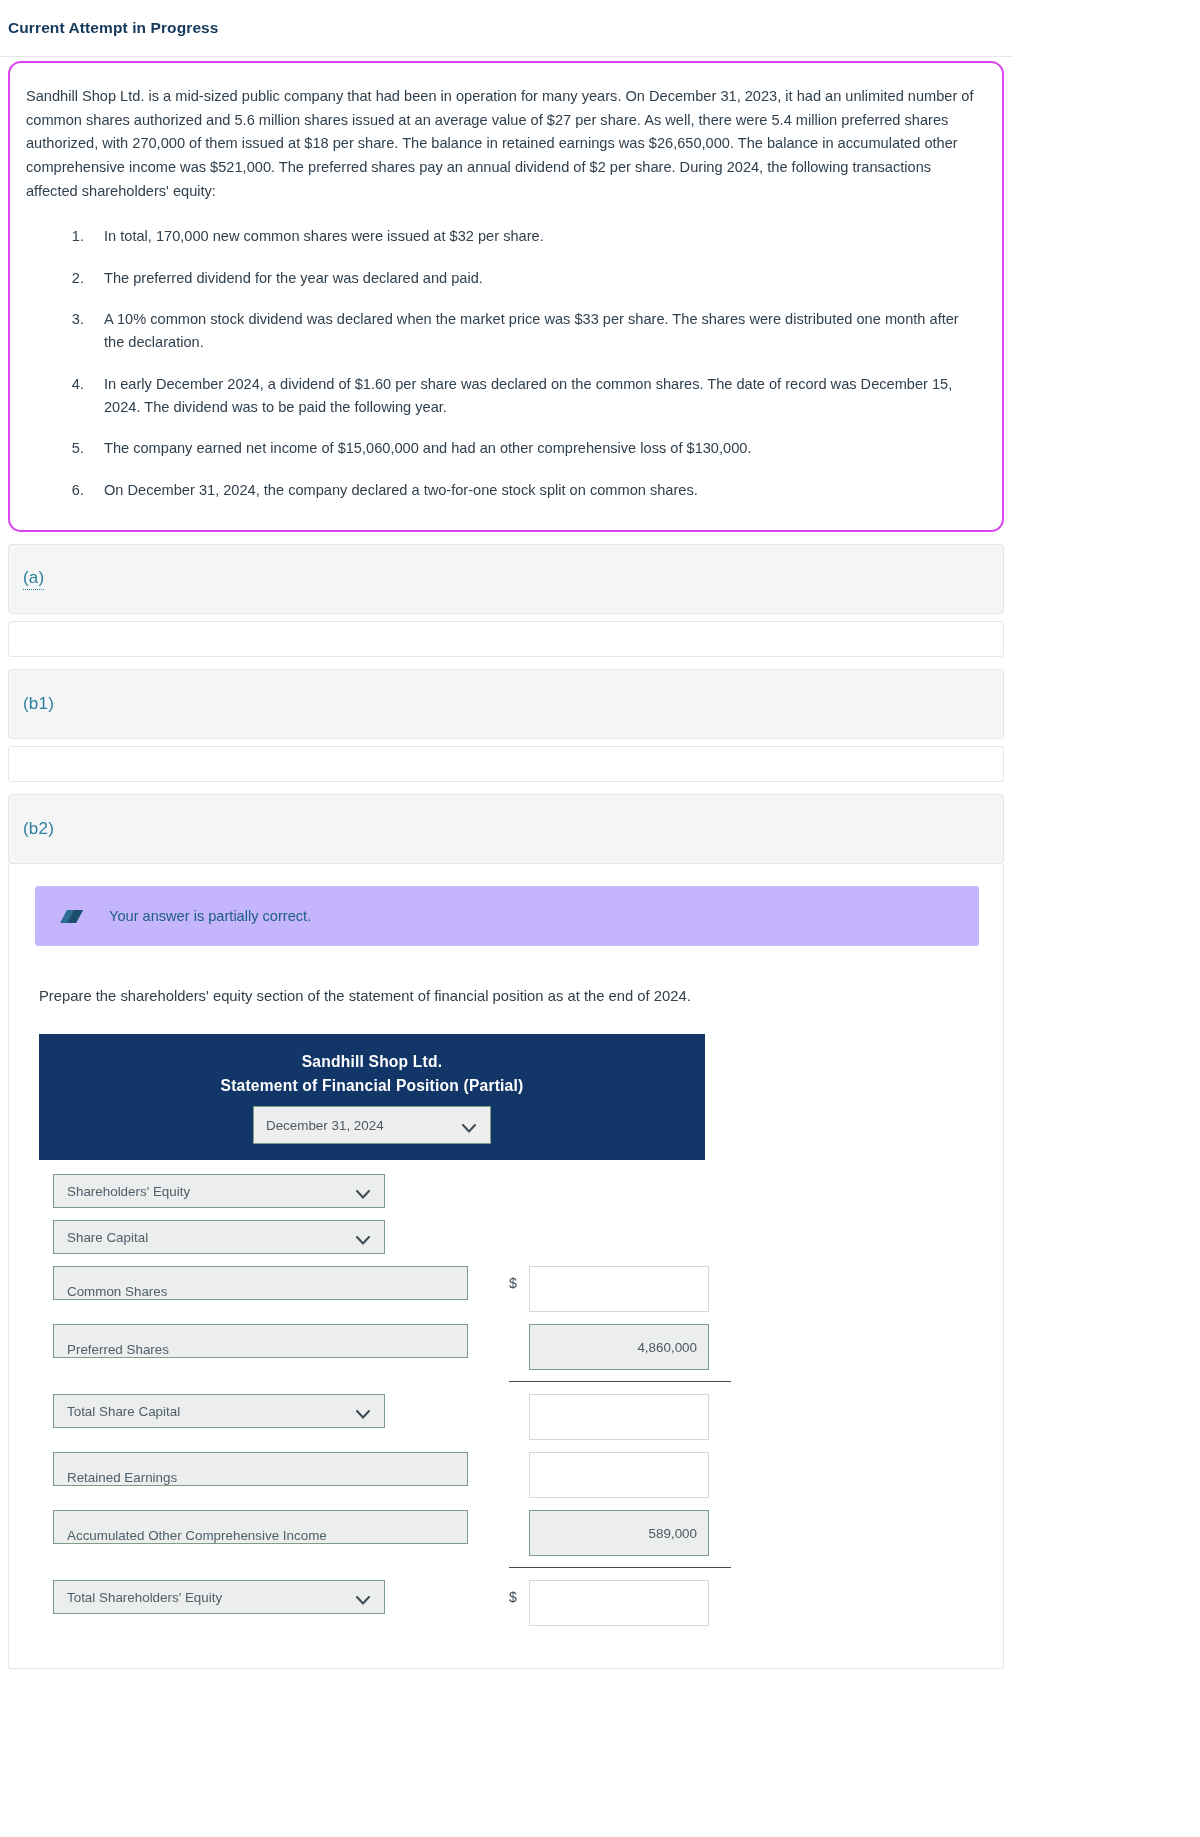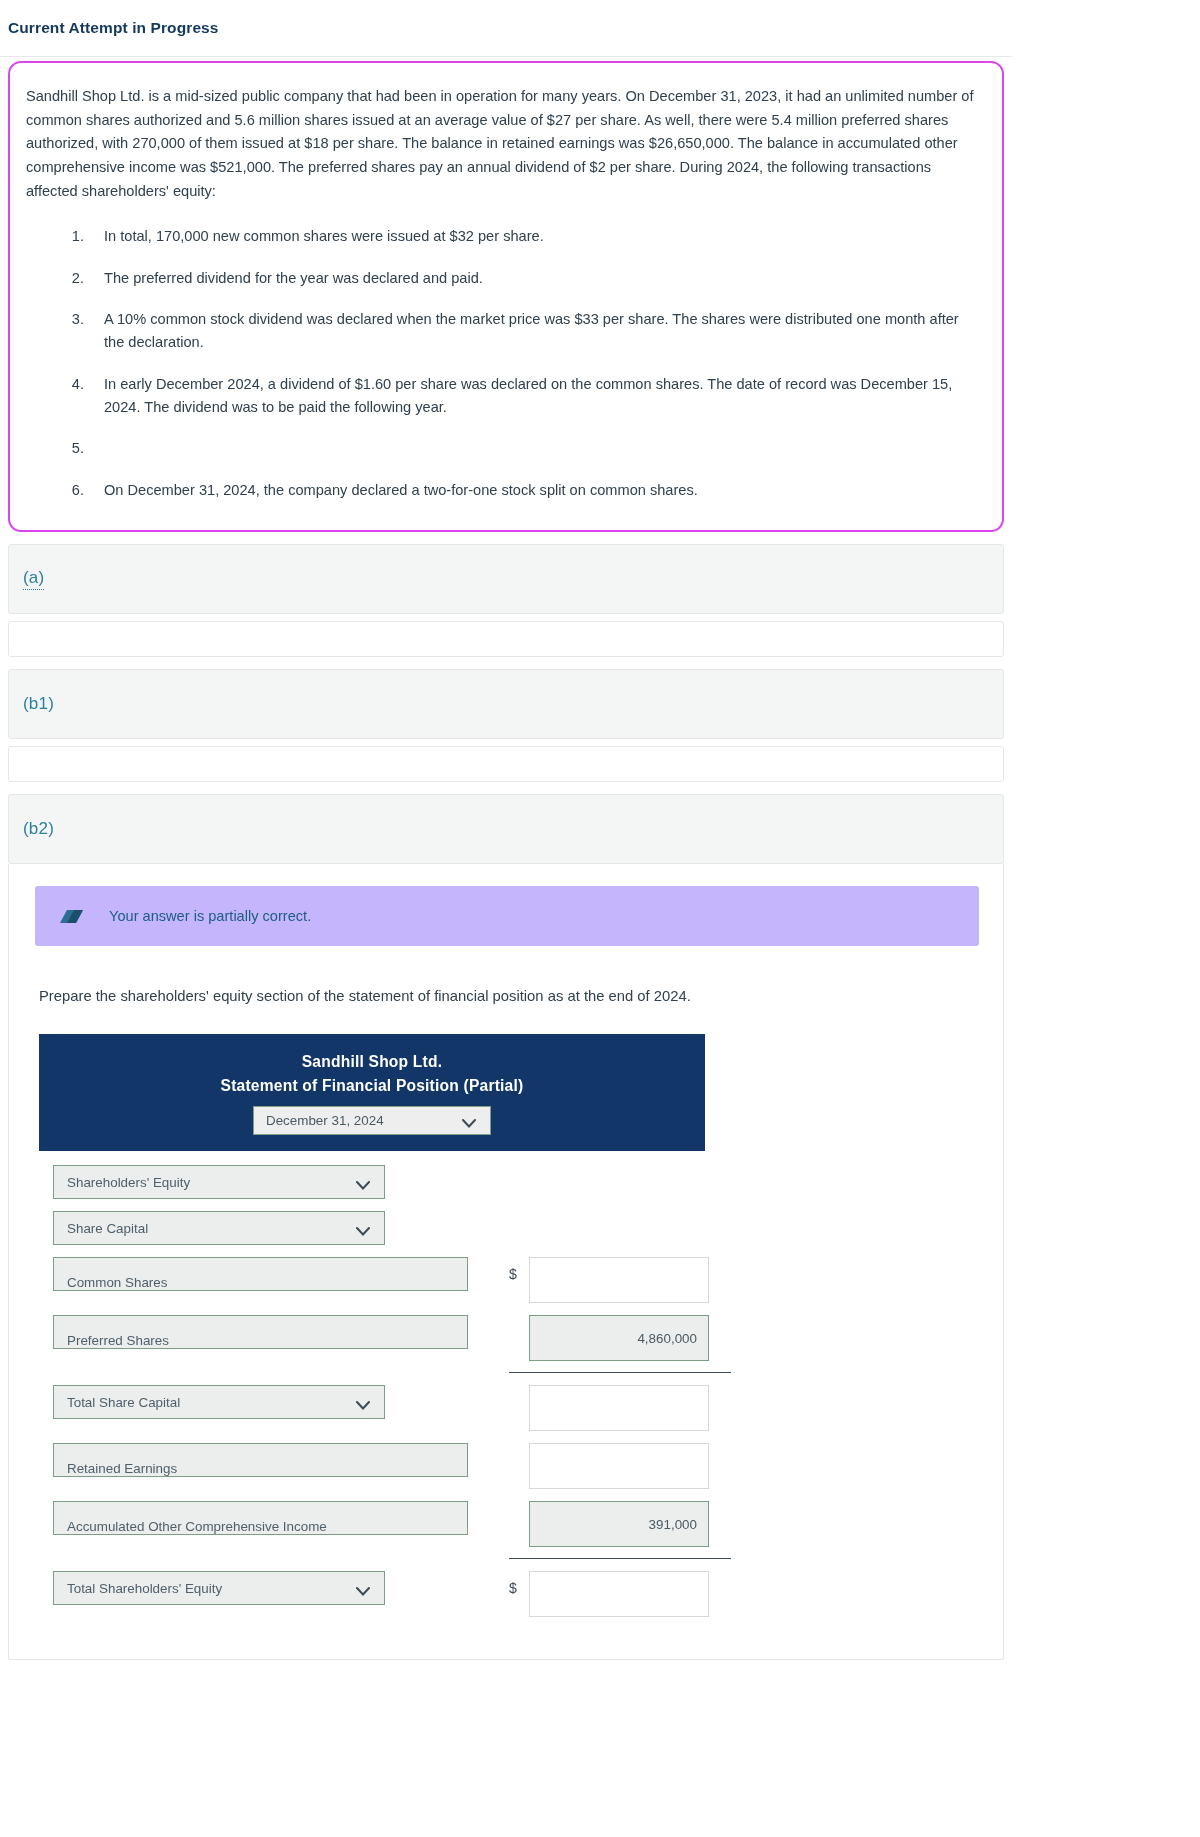--- a/index.html
+++ b/index.html
@@ -164,21 +164,21 @@
     letter-spacing: .2px;
   }
   .date-select-wrap {
     display: flex;
     justify-content: center;
     margin-top: 8px;
     margin-bottom: 2px;
   }
   .date-select {
     width: 238px;
-    height: 29px;
+    height: 38px;
     background: #eeeeee;
     border: 1px solid #7d9d86;
     display: flex;
     align-items: center;
     padding: 0 8px 0 12px;
     color: #4b5a63;
     font-size: 13.4px;
   }
   .date-select .val { flex: 1; text-align: left; }
 
@@ -277,20 +277,21 @@
           <li>
             <span class="num">3.</span>
             <span class="txt">A 10% common stock dividend was declared when the market price was $33 per share. The shares were distributed one month after the declaration.</span>
           </li>
           <li>
             <span class="num">4.</span>
             <span class="txt">In early December 2024, a dividend of $1.60 per share was declared on the common shares. The date of record was December 15, 2024. The dividend was to be paid the following year.</span>
           </li>
           <li>
             <span class="num">5.</span>
+            <span class="txt">The company earned net income of $15,060,000 and had an other comprehensive loss of $130,000.</span>
           </li>
           <li>
             <span class="num">6.</span>
             <span class="txt">On December 31, 2024, the company declared a two-for-one stock split on common shares.</span>
           </li>
         </ol>
   </div>
 
   <div class="part-bar">
     <span class="part-label linked">(a)</span>
@@ -406,21 +407,21 @@
               </div>
             </div>
             <div class="row rule-after">
               <div class="left-cell">
                 <div class="field wide">
                   <span class="lbl">Accumulated Other Comprehensive Income</span>
                 </div>
               </div>
               <div class="val-cell" style="position: relative;">
                 <span class="dollar blank"></span>
-                <div class="amount filled">391,000</div>
+                <div class="amount filled">589,000</div>
                 <div class="rule"></div>
               </div>
             </div>
             <div class="row">
               <div class="left-cell">
                 <div class="field narrow">
                   <span class="lbl">Total Shareholders' Equity</span>
                   <span class="chev"><svg width="14" height="9" viewBox="0 0 14 9" xmlns="http://www.w3.org/2000/svg">
                       <path d="M1 1 L7 7.5 L13 1" stroke="#3c4b56" stroke-width="2" fill="none" stroke-linecap="round"></path>
                     </svg></span>

